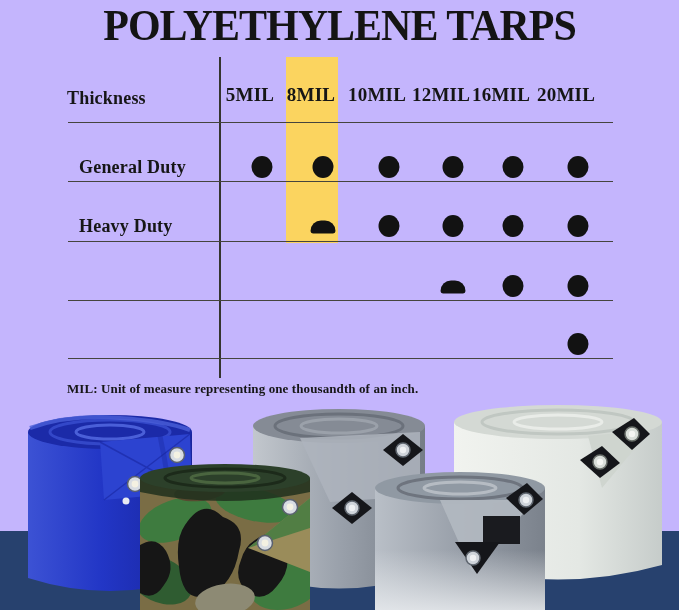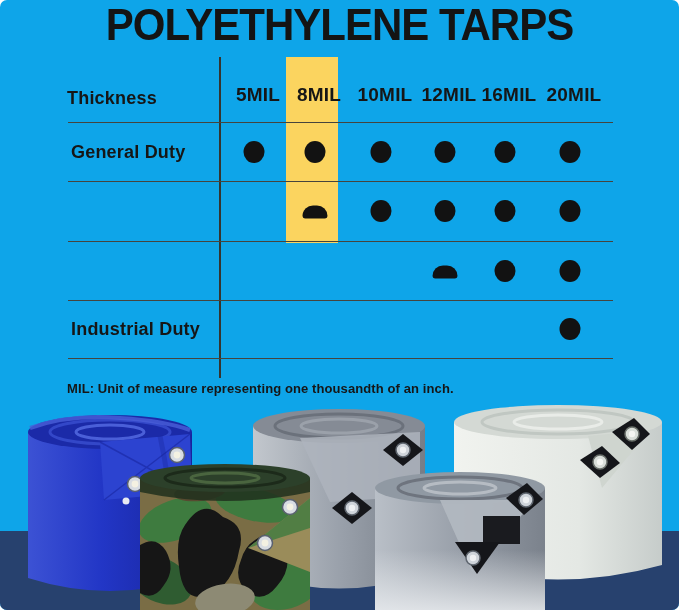--- a/index.html
+++ b/index.html
@@ -1,44 +1,43 @@
 <!DOCTYPE html>
 <html><head>
 <meta charset="utf-8">
 <style>
   html,body{margin:0;padding:0;}
   .stage{
     position:relative; width:679px; height:610px; overflow:hidden;
-    background:#0ea5e9;
-    font-family:Liberation Sans, sans-serif;
+    background:#c4b5fd;
+    font-family:Liberation Serif, serif;
     color:#161616;
-    border-radius:7px;
   }
   
   .title{
     position:absolute; top:0; left:0; width:679px; text-align:center;
     font-size:42px; font-weight:700; letter-spacing:-1px; color:#141414;
     transform:scaleY(1.04); transform-origin:top;
     white-space:nowrap;
   }
   
   .tbl{position:absolute; left:0; top:0; width:679px; height:400px;}
   .hl-band{position:absolute; left:286px; top:57px; width:52px; height:186px; background:#fbd45f;}
   .vline{position:absolute; left:219px; top:57px; width:2px; height:321px; background:#35342f;}
   .hline{position:absolute; left:68px; width:545px; height:1px; background:#45443e;}
   .hl-0{top:122px}.hl-1{top:181px}.hl-2{top:241px}.hl-3{top:300px}.hl-4{top:358px}
   .corner-label{
     position:absolute; left:67px; top:88px; font-size:18px; font-weight:700; letter-spacing:.2px;
   }
   .col-head{
     position:absolute; top:84px; transform:translateX(-50%);
-    font-size:19px; font-weight:700; letter-spacing:.2px; white-space:nowrap;margin-left:8px;
+    font-size:19px; font-weight:700; letter-spacing:.2px; white-space:nowrap;
   }
   .c0{left:250px}.c1{left:311px}.c2{left:377px}.c3{left:441px}.c4{left:501px}.c5{left:566px}
-  .trow{position:absolute; left:4px; width:548px; height:59px;}
+  .trow{position:absolute; left:12px; width:548px; height:59px;margin-top:15px;}
   .r0{top:122px}.r1{top:181px}.r2{top:241px;height:59px}.r3{top:300px;height:58px}
   .row-label{
     position:absolute; left:67px; top:50%; transform:translateY(-50%);
     font-size:18px; font-weight:700; letter-spacing:.2px; white-space:nowrap;
   }
   .cell{position:absolute; top:50%; transform:translate(-50%,-50%);}
   .dot-full{width:21px; height:22px; border-radius:50%; background:#121212;}
   .dot-half{width:25px; height:13px; border-radius:13px 13px 3px 3px; background:#121212; margin-top:1px;}
   
   .footnote{
@@ -75,35 +74,35 @@
     <div class="trow r0">
       <span class="row-label">General Duty</span>
       <span class="cell c0 dot-full"></span>
       <span class="cell c1 dot-full"></span>
       <span class="cell c2 dot-full"></span>
       <span class="cell c3 dot-full"></span>
       <span class="cell c4 dot-full"></span>
       <span class="cell c5 dot-full"></span>
     </div>
     <div class="trow r1">
+      <span class="row-label">Heavy Duty</span>
 
       <span class="cell c1 dot-half"></span>
       <span class="cell c2 dot-full"></span>
       <span class="cell c3 dot-full"></span>
       <span class="cell c4 dot-full"></span>
       <span class="cell c5 dot-full"></span>
     </div>
     <div class="trow r2">
 
       <span class="cell c3 dot-half"></span>
       <span class="cell c4 dot-full"></span>
       <span class="cell c5 dot-full"></span>
     </div>
     <div class="trow r3">
-      <span class="row-label">Industrial Duty</span>
 
       <span class="cell c5 dot-full"></span>
     </div>
   </div>
 
   <div class="footnote">MIL: Unit of measure representing one thousandth of an inch.</div>
 
   <svg class="scene" viewBox="0 0 679 210" width="679" height="210">
     <defs>
       <linearGradient id="gBlue" x1="0" y1="0" x2="1" y2="0">

